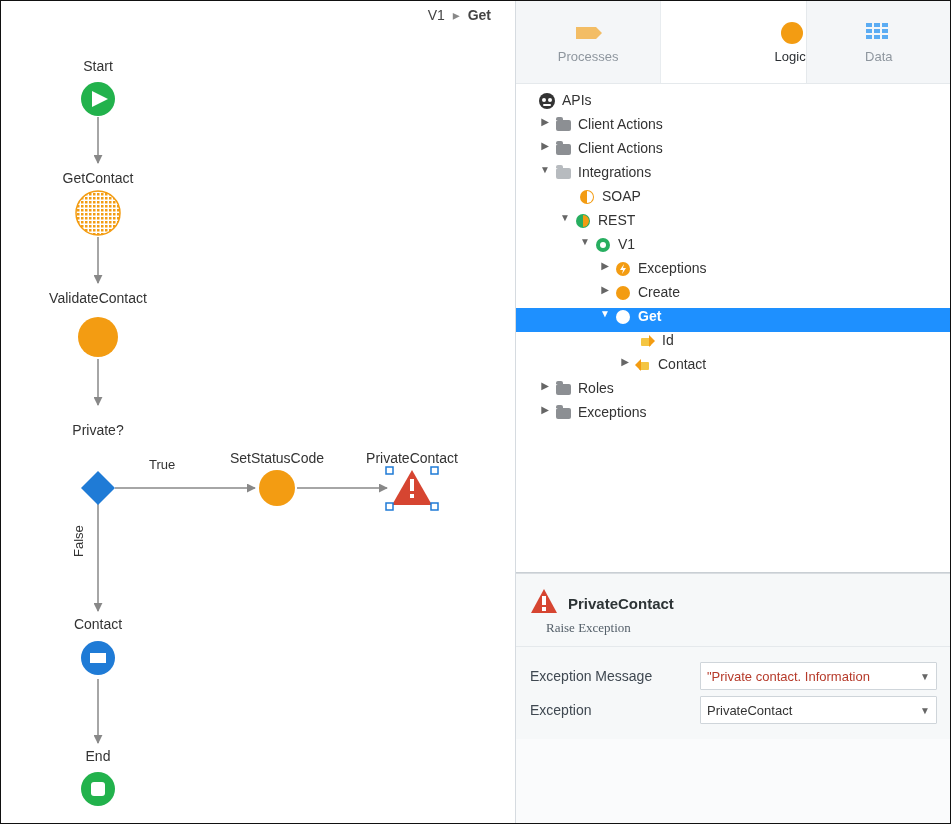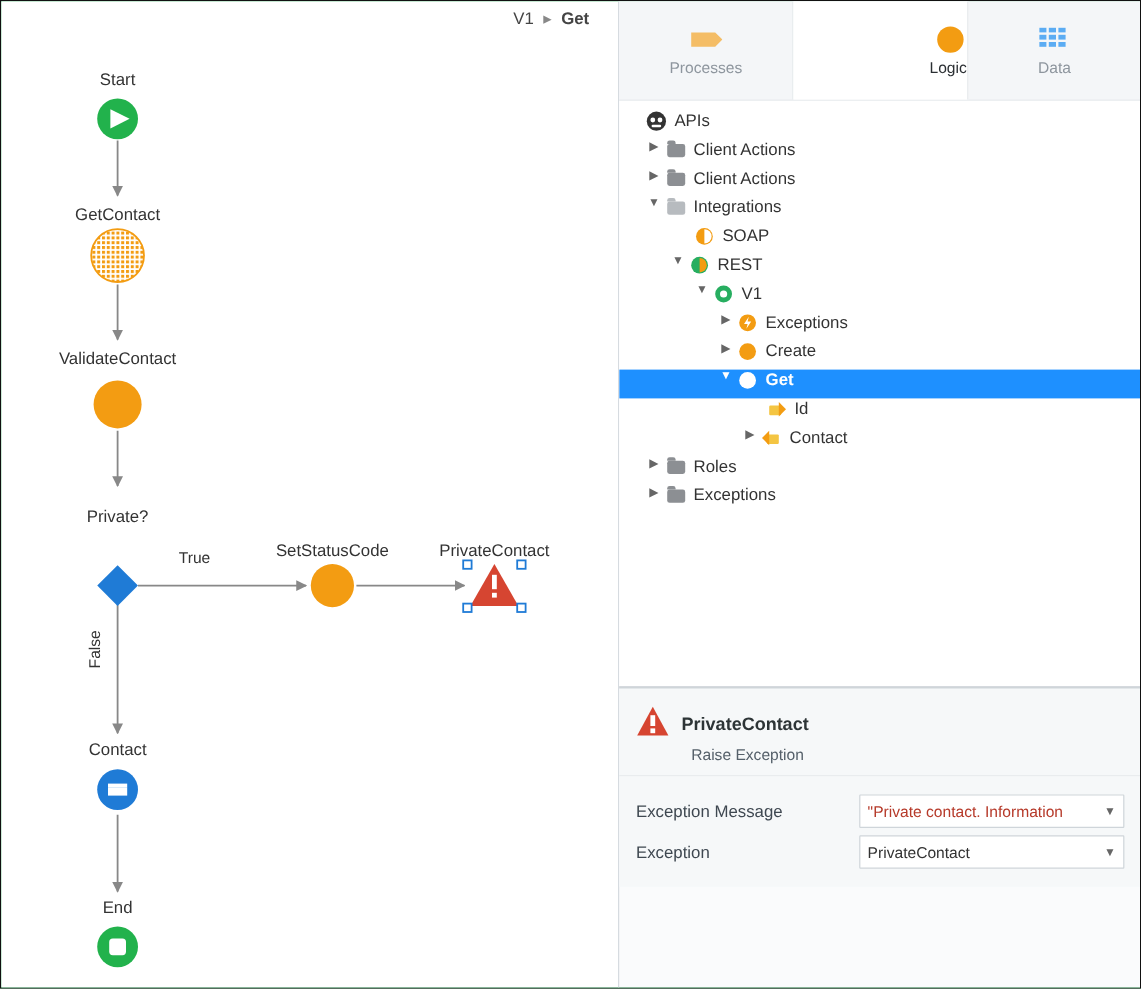--- a/index.html
+++ b/index.html
@@ -31,23 +31,23 @@
   
   .folder-closed { width:15px; height:11px; background:#8c8f93; border-radius:2px 2px 2px 2px; position:relative; }
   .folder-closed::before { content:''; position:absolute; left:0; top:-3px; width:7px; height:3px; background:#8c8f93; border-radius:2px 2px 0 0; }
   .folder-open { width:15px; height:11px; background:#b7bbbf; border-radius:2px; position:relative; }
   .folder-open::before { content:''; position:absolute; left:0; top:-3px; width:7px; height:3px; background:#b7bbbf; border-radius:2px 2px 0 0; }
   
   #propsplit { height:1px; background:#d9dde1; border-top:1px solid #c9cfd4; }
   #propheader { background:#f6f8f9; padding:14px 14px 10px 14px; border-bottom:1px solid #e5e9ec; }
   #propheader .row1 { display:flex; align-items:center; }
   #propheader .title { font-weight:700; font-size:15px; }
-  #propheader .subtitle { font-size:13px; color:#55606a; margin-left:46px; margin-top:2px; }
+  #propheader .subtitle { font-size:13px; color:#55606a; margin-left:16px; margin-top:2px;font-family:Liberation Serif, serif; }
   #propbody { background:#f6f8f9; padding:12px 14px; }
-  .proprow { display:flex; align-items:center; height:34px;gap:16px; }
+  .proprow { display:flex; align-items:center; height:34px; }
   .proplabel { width:170px; font-size:14px; color:#3f4851; }
   .propval { flex:1; height:28px; border:1px solid #cfd5da; background:#fff; border-radius:1px; display:flex; align-items:center; justify-content:space-between; padding:0 6px; font-size:13px; color:#333; overflow:hidden; box-sizing:border-box; }
   .propval.expr .txt { color:#b63a2a; white-space:nowrap; overflow:hidden; text-overflow:clip; }
   .propval .caret { color:#666; font-size:10px; padding-left:6px; }
 </style>
 </head>
 <body>
 
 <div id="app">
 

